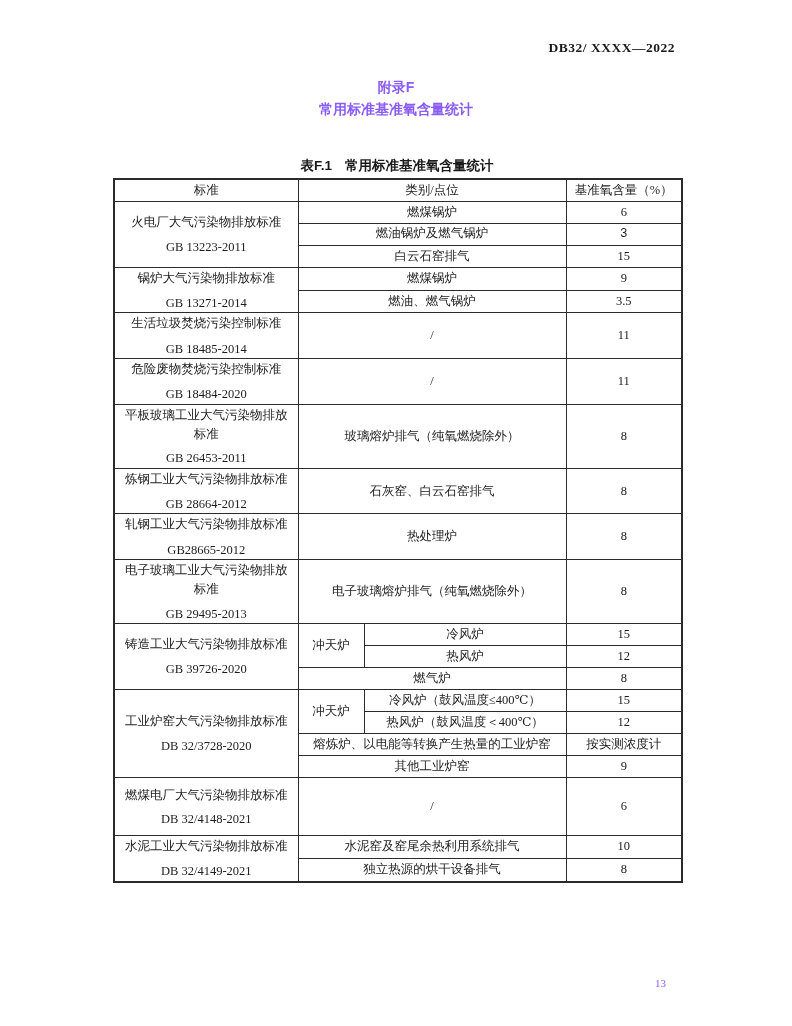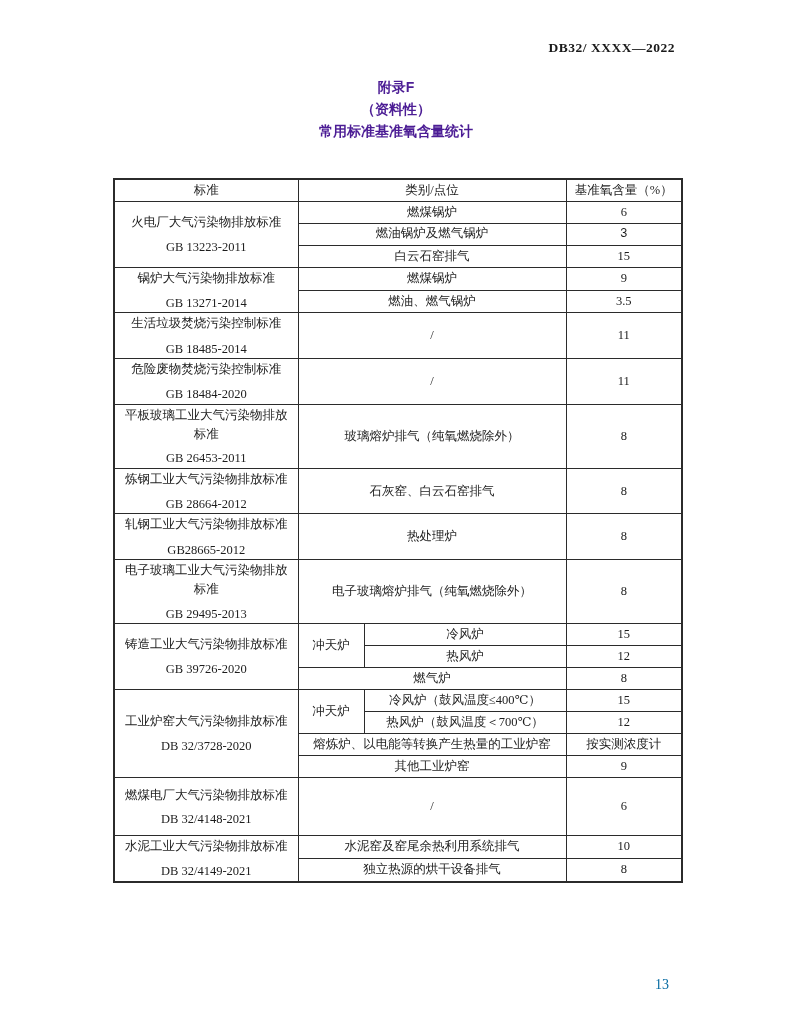--- a/index.html
+++ b/index.html
@@ -25,21 +25,21 @@
   .appendix-title {
     position: absolute;
     top: 76px;
     left: 0;
     width: 100%;
     text-align: center;
     font-family: "Liberation Sans", "DejaVu Sans", sans-serif;
     font-weight: bold;
     font-size: 14px;
     line-height: 22px;
-    color: #4c1d95;
+    color: #8b5cf6;
   }
   .table-caption {
     position: absolute;
     top: 157px;
     left: 113px;
     width: 568px;
     text-align: center;
     font-family: "Liberation Sans", "DejaVu Sans", sans-serif;
     font-weight: bold;
     font-size: 13.5px;
@@ -67,38 +67,40 @@
   }
   table.oxy thead tr { height: 22px; }
   .std-cell { padding: 2px 5px; }
   .std-name { line-height: 1.55; }
   .std-code { margin-top: 6px; line-height: 1.3; }
   tr.h22 .std-code, tr.h44 .std-code { margin-top: 7px; }
   .page-number {
     position: absolute;
     top: 977px;
     left: 655px;
-    font-size: 14px;
-    color: #0369a1;
+    font-size: 11px;
+    color: #8b5cf6;
     text-align: center;
   }
 </style>
 </head>
 <body>
 
 <div class="page">
 
   <div class="doc-code">DB32/ XXXX—2022</div>
 
   <div class="appendix-title">
     <div>附录F</div>
-    <div>（资料性）</div>
     <div>常用标准基准氧含量统计</div>
   </div>
 
+  <div class="table-caption">
+    <span class="cap-label">表F.1</span><span>常用标准基准氧含量统计</span>
+  </div>
 
   <table class="oxy">
     <colgroup>
       <col style="width:184px">
       <col style="width:66px">
       <col style="width:202px">
       <col style="width:116px">
     </colgroup>
     <thead>
       <tr>
@@ -204,21 +206,21 @@
         <tr class="h22" style="height: 22px;">
           <td rowspan="4" class="std-cell">
             <div class="std-name">工业炉窑大气污染物排放标准</div>
             <div class="std-code">DB 32/3728-2020</div>
           </td>
           <td rowspan="2">冲天炉</td>
           <td>冷风炉（鼓风温度≤400℃）</td>
           <td>15</td>
         </tr>
         <tr class="h22" style="height: 22px;">
-          <td>热风炉（鼓风温度＜700℃）</td>
+          <td>热风炉（鼓风温度＜400℃）</td>
           <td>12</td>
         </tr>
         <tr class="h22" style="height: 22px;">
           <td colspan="2">熔炼炉、以电能等转换产生热量的工业炉窑</td>
           <td>按实测浓度计</td>
         </tr>
         <tr class="h22" style="height: 22px;">
           <td colspan="2">其他工业炉窑</td>
           <td>9</td>
         </tr>

